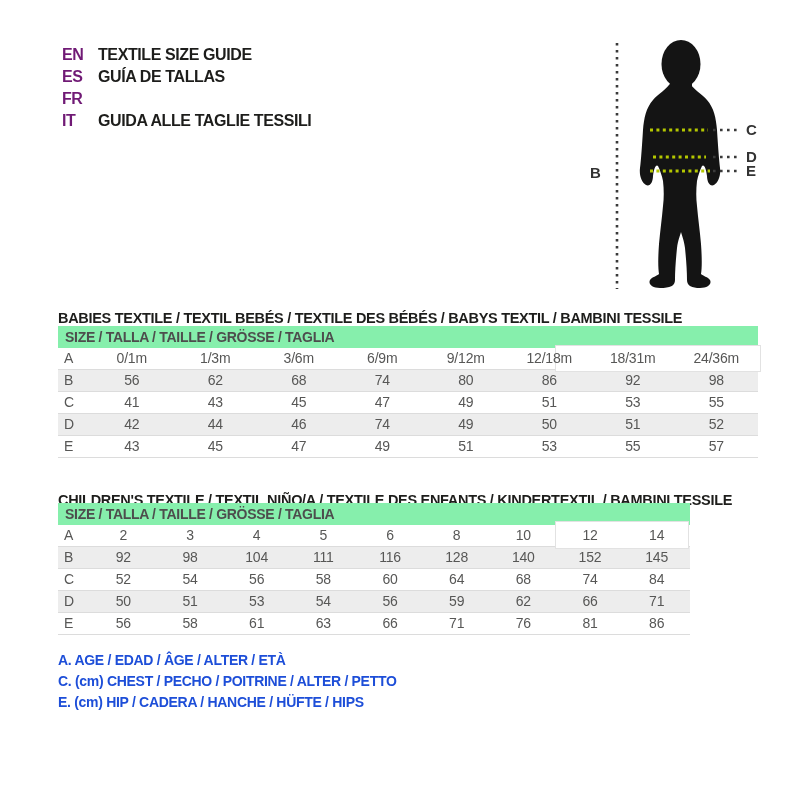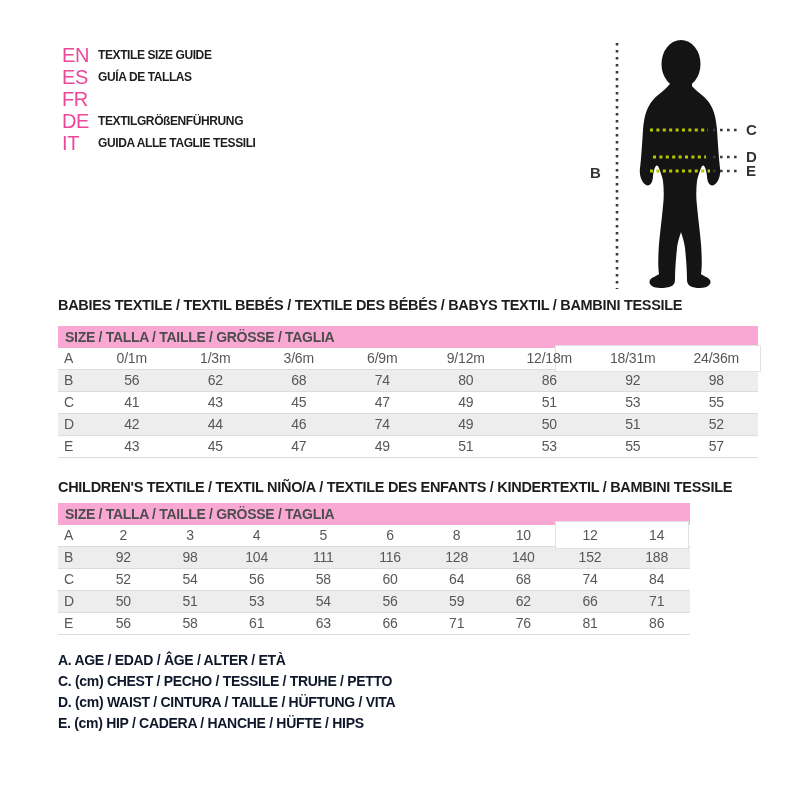--- a/index.html
+++ b/index.html
@@ -4,67 +4,63 @@
 <style>
   html,body{margin:0;padding:0;}
   body{
     width:800px;height:800px;position:relative;background:#ffffff;
     font-family:"Liberation Sans","DejaVu Sans",sans-serif;
     -webkit-font-smoothing:antialiased;overflow:hidden;
   }
   
   .lang-block{position:absolute;left:62px;top:44px;}
   .lang-row{display:flex;height:22px;line-height:22px;}
-  .lang-code{width:36px;font-weight:400;font-size:20px;color:#ec4899;letter-spacing:-0.4px;}
-  .lang-label{font-weight:700;font-size:12px;color:#1d1d1b;letter-spacing:-0.4px;}
+  .lang-code{width:36px;font-weight:700;font-size:16px;color:#701a75;letter-spacing:-0.4px;}
+  .lang-label{font-weight:700;font-size:16px;color:#1d1d1b;letter-spacing:-0.4px;}
   
   .figure-wrap{position:absolute;left:580px;top:18px;width:180px;height:285px;}
   
-  .section-title{position:absolute;left:58px;font-weight:700;font-size:14.5px;color:#1d1d1b;letter-spacing:-0.3px;}
+  .section-title{position:absolute;left:58px;font-weight:700;font-size:14.5px;color:#1d1d1b;letter-spacing:-0.3px;margin-top:13px;}
   #babies-title{top:297px;}
   #children-title{top:479px;}
   
   .size-table{position:absolute;left:58px;}
   #babies-table{top:326px;width:700px;}
   #children-table{top:503px;width:632px;}
-  .size-bar{height:22px;line-height:22px;background:#f9a8d4;color:#4d4d4d;
+  .size-bar{height:22px;line-height:22px;background:#86efac;color:#4d4d4d;
     font-weight:700;font-size:14px;padding-left:7px;letter-spacing:-0.3px;position:relative;z-index:0;}
   .trow{display:grid;height:21px;line-height:21px;font-size:14px;color:#575756;
     border-bottom:1px solid #dcdcdc;position:relative;}
   .trow.stripe{background:#ededed;}
   #babies-table .trow{grid-template-columns:32px repeat(8,1fr);}
   #children-table .trow{grid-template-columns:32px repeat(9,1fr);}
   .tcell{text-align:center;position:relative;z-index:2;letter-spacing:-0.2px;}
   .tcell.rowlabel{text-align:left;padding-left:6px;}
   .overlay-box{position:absolute;background:#ffffff;border:1px solid #e2e2e2;z-index:1;}
   #babies-overlay{left:497px;top:19px;width:204px;height:25px;}
   #children-overlay{left:497px;top:18px;width:132px;height:26px;}
   
   .legend-block{position:absolute;left:58px;top:650px;}
-  .legend-row{height:21px;line-height:21px;font-weight:700;font-size:14px;color:#0f172a;letter-spacing:-0.3px;}
+  .legend-row{height:21px;line-height:21px;font-weight:700;font-size:14px;color:#1d4ed8;letter-spacing:-0.3px;}
   svg text{font-family:"Liberation Sans","DejaVu Sans",sans-serif;}
 </style>
 </head>
 <body>
 
 <div class="lang-block">
   <div class="lang-row">
     <span class="lang-code">EN</span>
     <span class="lang-label">TEXTILE SIZE GUIDE</span>
   </div>
   <div class="lang-row">
     <span class="lang-code">ES</span>
     <span class="lang-label">GUÍA DE TALLAS</span>
   </div>
   <div class="lang-row">
     <span class="lang-code">FR</span>
-  </div>
-  <div class="lang-row">
-    <span class="lang-code">DE</span>
-    <span class="lang-label">TEXTILGRÖßENFÜHRUNG</span>
   </div>
   <div class="lang-row">
     <span class="lang-code">IT</span>
     <span class="lang-label">GUIDA ALLE TAGLIE TESSILI</span>
   </div>
 </div>
 
 <div class="figure-wrap">
   <svg width="180" height="285" viewBox="0 0 180 285">
 
@@ -203,21 +199,21 @@
       <div class="trow stripe">
         <div class="tcell rowlabel">B</div>
         <div class="tcell">92</div>
         <div class="tcell">98</div>
         <div class="tcell">104</div>
         <div class="tcell">111</div>
         <div class="tcell">116</div>
         <div class="tcell">128</div>
         <div class="tcell">140</div>
         <div class="tcell">152</div>
-        <div class="tcell">188</div>
+        <div class="tcell">145</div>
       </div>
       <div class="trow">
         <div class="tcell rowlabel">C</div>
         <div class="tcell">52</div>
         <div class="tcell">54</div>
         <div class="tcell">56</div>
         <div class="tcell">58</div>
         <div class="tcell">60</div>
         <div class="tcell">64</div>
         <div class="tcell">68</div>
@@ -247,16 +243,15 @@
         <div class="tcell">76</div>
         <div class="tcell">81</div>
         <div class="tcell">86</div>
       </div>
     </div>
   <div class="overlay-box" id="children-overlay"></div>
 </div>
 
 <div class="legend-block" id="legend-block">
     <div class="legend-row">A. AGE / EDAD / ÂGE / ALTER / ETÀ</div>
-    <div class="legend-row">C. (cm) CHEST / PECHO / TESSILE / TRUHE / PETTO</div>
-    <div class="legend-row">D. (cm) WAIST / CINTURA / TAILLE / HÜFTUNG / VITA</div>
+    <div class="legend-row">C. (cm) CHEST / PECHO / POITRINE / ALTER / PETTO</div>
     <div class="legend-row">E. (cm) HIP / CADERA / HANCHE / HÜFTE / HIPS</div>
   </div>
 
 </body></html>

